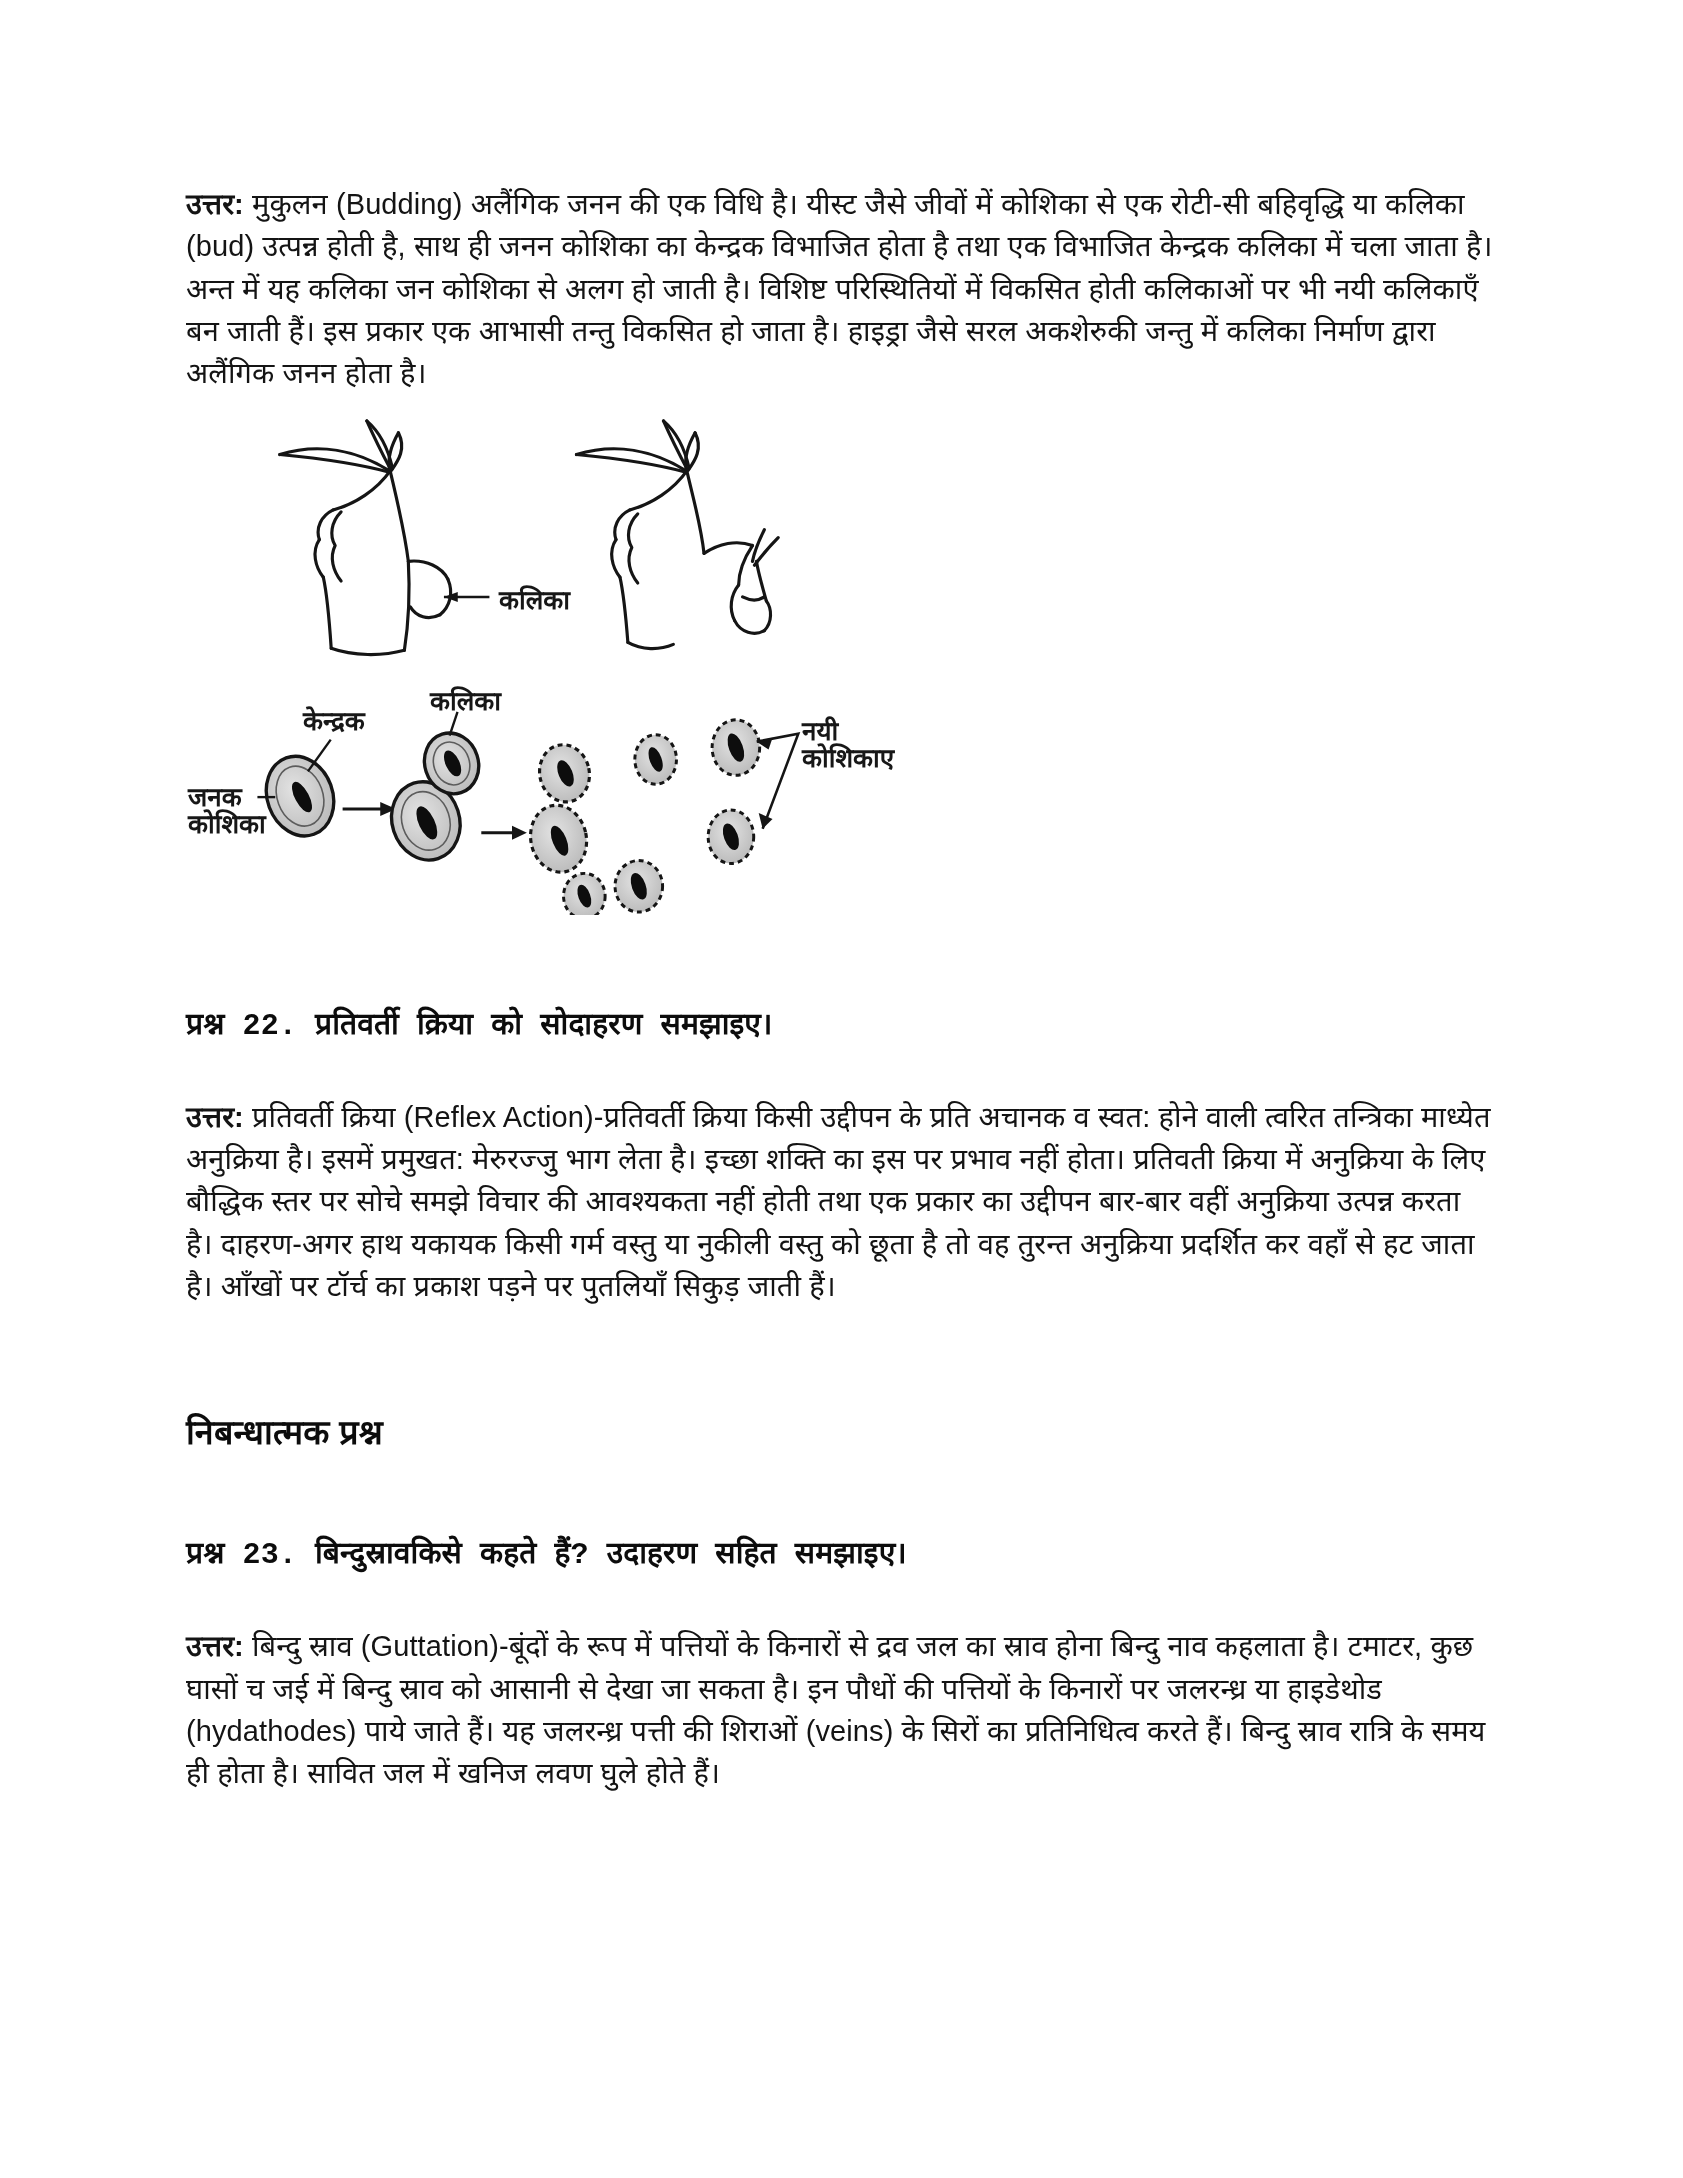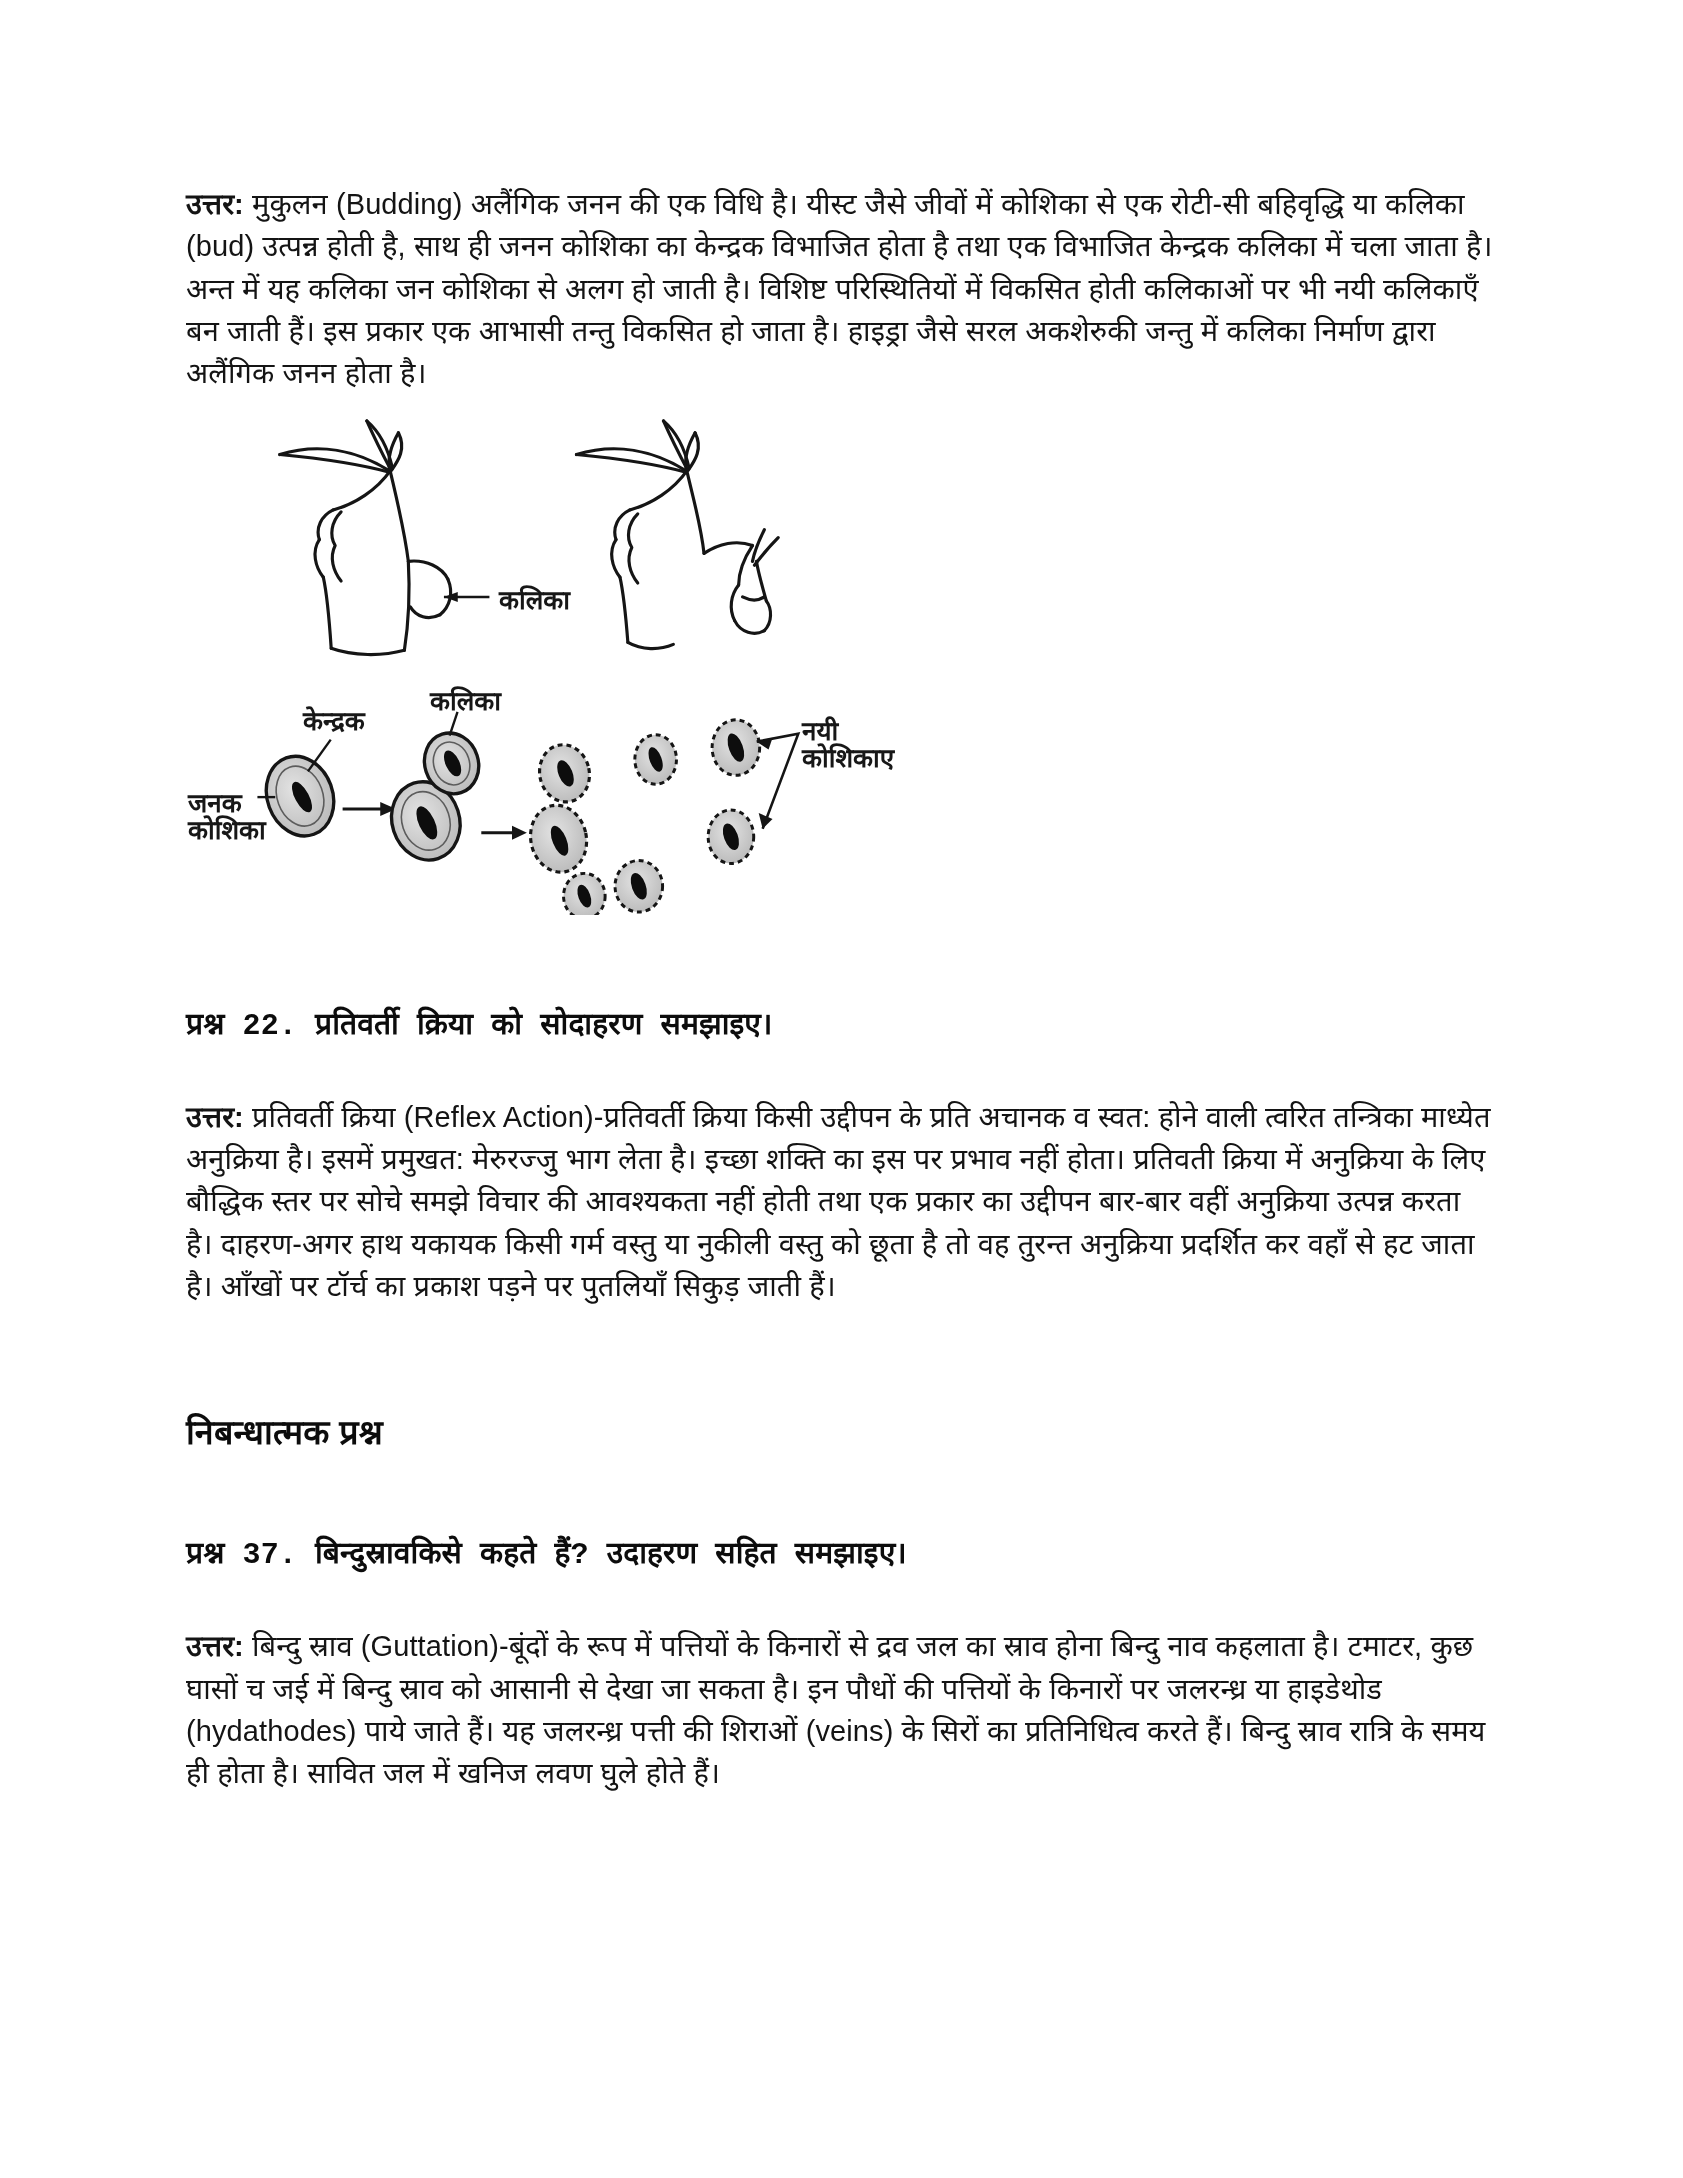--- a/index.html
+++ b/index.html
@@ -231,21 +231,21 @@
 
             <g stroke="#151515" stroke-width="2.4" fill="none">
               <line x1="113" y1="70" x2="136" y2="38"></line>
               <line x1="256" y1="34" x2="264" y2="10"></line>
               <line x1="62" y1="96" x2="80" y2="96"></line>
             </g>
           </svg>
 
           <div class="lbl" style="left:107px; top:6px;">केन्द्रक</div>
           <div class="lbl" style="left:234px; top:-14px;">कलिका</div>
-          <div class="lbl" style="left:-8px; top:88px;">
+          <div class="lbl" style="left:-8px; top:82px;">
             <span>जनक</span><br>
             <span>कोशिका</span>
           </div>
           <div class="lbl" style="left:606px; top:16px;">
             <span>नयी</span><br>
             <span>कोशिकाए</span>
           </div>
         </div>
       </div>
 
@@ -258,21 +258,21 @@
     <div class="gap-m"></div>
 
     <p class="para"><span class="lead">उत्तर:</span><span> प्रतिवर्ती क्रिया (Reflex Action)-प्रतिवर्ती क्रिया किसी उद्दीपन के प्रति अचानक व स्वत: होने वाली त्वरित तन्त्रिका माध्येत अनुक्रिया है। इसमें प्रमुखत: मेरुरज्जु भाग लेता है। इच्छा शक्ति का इस पर प्रभाव नहीं होता। प्रतिवती क्रिया में अनुक्रिया के लिए बौद्धिक स्तर पर सोचे समझे विचार की आवश्यकता नहीं होती तथा एक प्रकार का उद्दीपन बार-बार वहीं अनुक्रिया उत्पन्न करता है। दाहरण-अगर हाथ यकायक किसी गर्म वस्तु या नुकीली वस्तु को छूता है तो वह तुरन्त अनुक्रिया प्रदर्शित कर वहाँ से हट जाता है। आँखों पर टॉर्च का प्रकाश पड़ने पर पुतलियाँ सिकुड़ जाती हैं।</span></p>
 
     <div class="gap-xl"></div>
 
     <p class="section-heading">निबन्धात्मक प्रश्न</p>
 
     <div class="gap-l"></div>
 
-    <p class="q-heading">प्रश्न 37. बिन्दुस्रावकिसे कहते हैं? उदाहरण सहित समझाइए।</p>
+    <p class="q-heading">प्रश्न 23. बिन्दुस्रावकिसे कहते हैं? उदाहरण सहित समझाइए।</p>
 
     <div class="gap-m"></div>
 
     <p class="para"><span class="lead">उत्तर:</span><span> बिन्दु स्राव (Guttation)-बूंदों के रूप में पत्तियों के किनारों से द्रव जल का स्राव होना बिन्दु नाव कहलाता है। टमाटर, कुछ घासों च जई में बिन्दु स्राव को आसानी से देखा जा सकता है। इन पौधों की पत्तियों के किनारों पर जलरन्ध्र या हाइडेथोड (hydathodes) पाये जाते हैं। यह जलरन्ध्र पत्ती की शिराओं (veins) के सिरों का प्रतिनिधित्व करते हैं। बिन्दु स्राव रात्रि के समय ही होता है। सावित जल में खनिज लवण घुले होते हैं।</span></p>
 
   </div>
 </div>
 
 
 </body></html>

